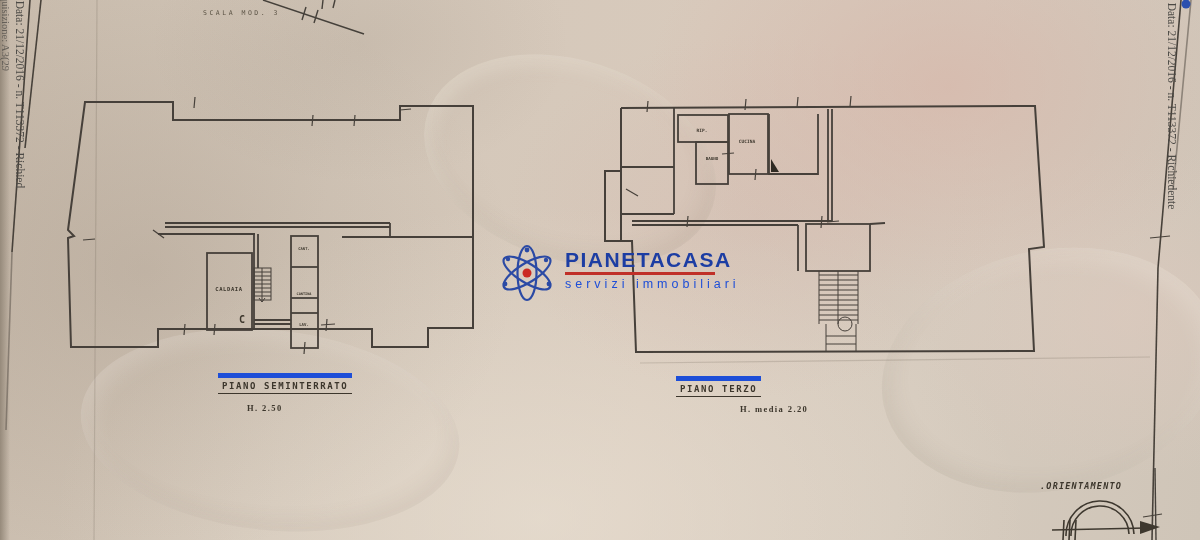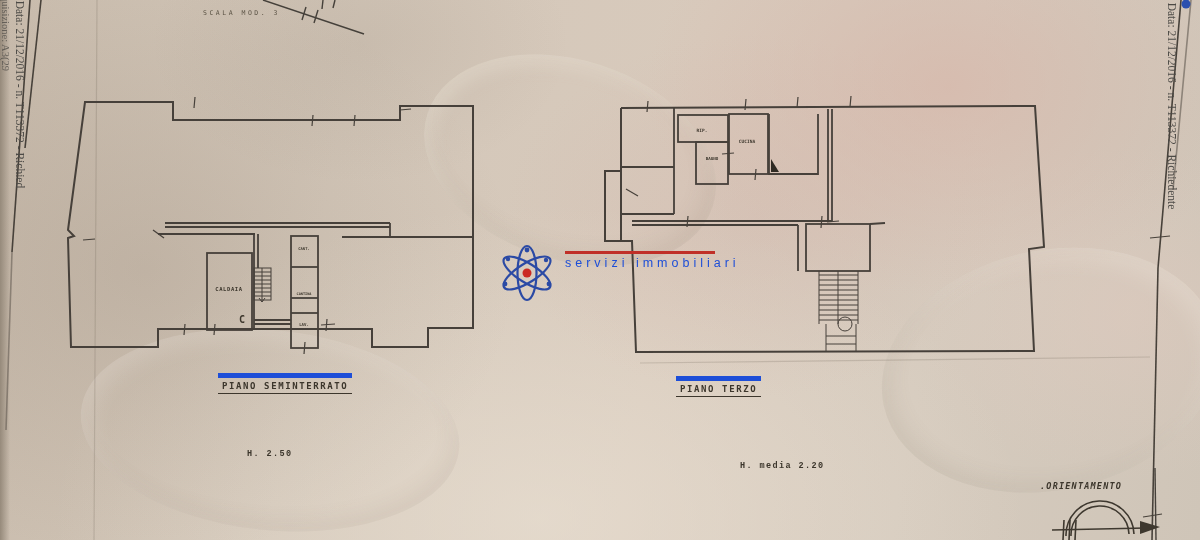--- a/index.html
+++ b/index.html
@@ -37,22 +37,22 @@
     position:absolute;left:203px;top:9px;font-family:"DejaVu Sans Mono",monospace;
     font-size:6.5px;letter-spacing:2.5px;color:#5a5244;
   }
   .caption{
     position:absolute;font-family:"DejaVu Sans Mono",monospace;color:#3c362c;
     font-size:9px;letter-spacing:1.6px;font-weight:bold;
     border-top:5px solid #1d4ed8;border-bottom:1.6px solid #3c362c;
     padding:3px 4px 2px 4px;
   }
   .hnote{
-    position:absolute;font-family:Liberation Mono, monospace;color:#3c362c;
-    font-size:8.5px;letter-spacing:1.4px;font-weight:bold;margin-top:46px;
+    position:absolute;font-family:Liberation Serif, serif;color:#3c362c;
+    font-size:8.5px;letter-spacing:1.4px;font-weight:bold;
   }
   .logo{position:absolute;left:497px;top:243px;display:flex;align-items:flex-start;}
   .logo-txt{margin-left:8px;margin-top:6px;}
   .logo-name{font-family:"Liberation Sans",sans-serif;font-weight:bold;
     font-size:21px;letter-spacing:1.5px;color:#1c3da3;line-height:1;}
   .logo-bar{width:150px;height:3px;background:#c03028;margin-top:2px;}
   .logo-tag{font-family:"Liberation Sans",sans-serif;font-size:12.5px;
     letter-spacing:4px;color:#1d4ed8;margin-top:2px;}
   .orient-label{
     position:absolute;left:1040px;top:481px;font-family:"DejaVu Sans Mono",monospace;
@@ -190,39 +190,40 @@
     <path d="M224,132 L223,144 M229,138 L241,137"></path>
   </g>
   <text x="104" y="48" font-size="4.5" text-anchor="middle">RIP.</text>
   <text x="114" y="76" font-size="4.2" text-anchor="middle">BAGNO</text>
   <text x="149" y="59" font-size="4.5" text-anchor="middle">CUCINA</text>
 </svg>
 
 <div class="caption" style="left:218px;top:373px;">PIANO SEMINTERRATO</div>
 <div class="hnote" style="left:247px;top:403px;">H. 2.50</div>
 <div class="caption" style="left:676px;top:376px;">PIANO TERZO</div>
-<div class="hnote" style="left:740px;top:415px;">H. media 2.20</div>
+<div class="hnote" style="left:740px;top:404px;">H. media 2.20</div>
 
 <div class="logo">
   <svg width="60" height="60" viewBox="0 0 60 60" style="position:static;">
     <g stroke="#2b4aa5" stroke-width="2.2" fill="none">
       <ellipse cx="30" cy="30" rx="27" ry="9.5" transform="rotate(-32 30 30)"></ellipse>
       <ellipse cx="30" cy="30" rx="27" ry="9.5" transform="rotate(32 30 30)"></ellipse>
       <ellipse cx="30" cy="30" rx="27" ry="9.5" transform="rotate(90 30 30)"></ellipse>
     </g>
     <circle cx="30" cy="30" r="4.5" fill="#cb2a23"></circle>
     <g fill="#2b4aa5">
       <circle cx="30" cy="7" r="2.4"></circle>
       <circle cx="8" cy="41" r="2.4"></circle>
       <circle cx="52" cy="41" r="2.4"></circle>
       <circle cx="11" cy="16" r="2.2"></circle>
       <circle cx="49" cy="17" r="2.2"></circle>
     </g>
   </svg>
   <div class="logo-txt">
+    <div class="logo-name">PIANETACASA</div>
     <div class="logo-bar"></div>
     <div class="logo-tag">servizi immobiliari</div>
   </div>
 </div>
 
 <div class="orient-label">.ORIENTAMENTO</div>
 <svg width="120" height="50" viewBox="0 0 120 50" style="left:1048px;top:490px;">
   <g stroke="#3e382f" stroke-width="1.6" fill="none">
     <path d="M18,46 A34,34 0 0 1 86,44"></path>
     <path d="M23,46 A29,29 0 0 1 81,44"></path>

